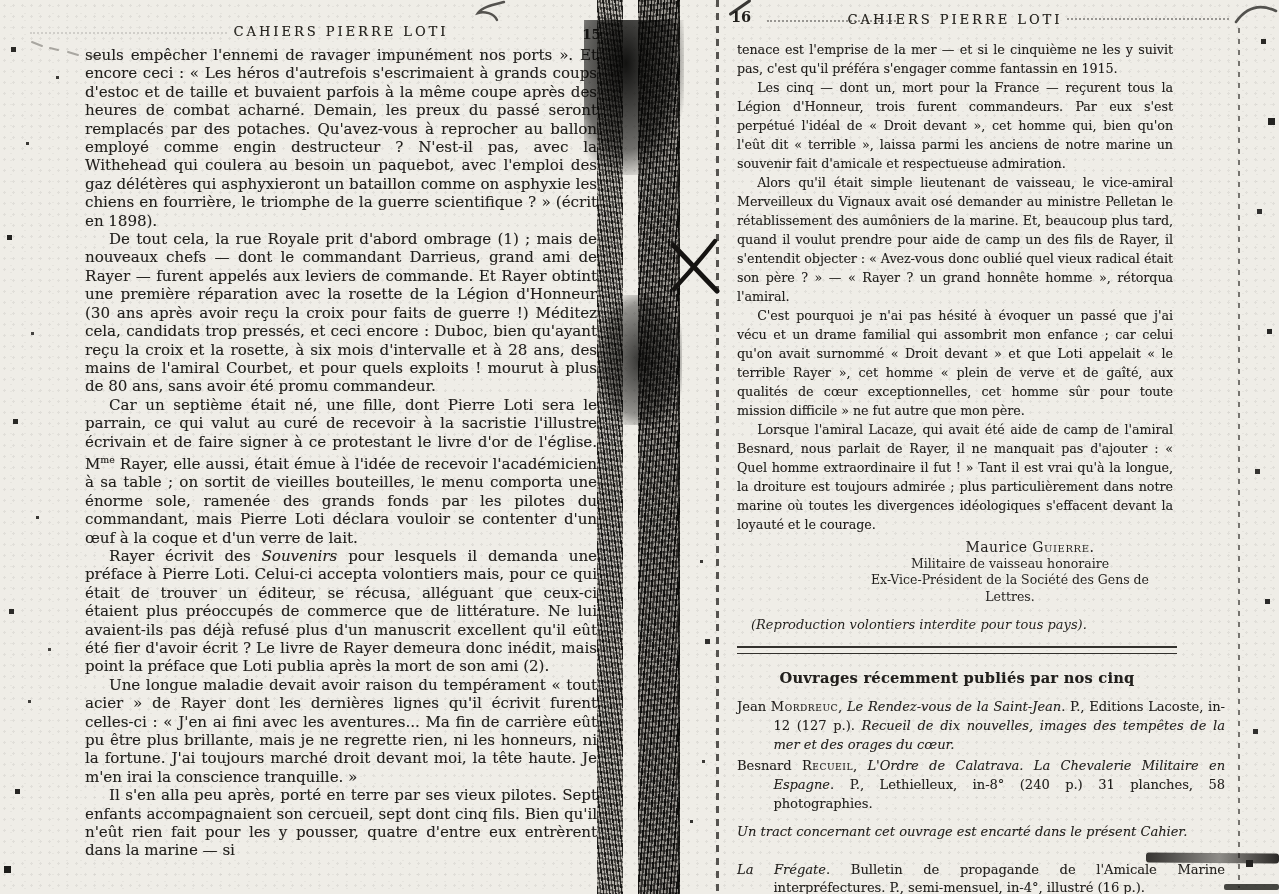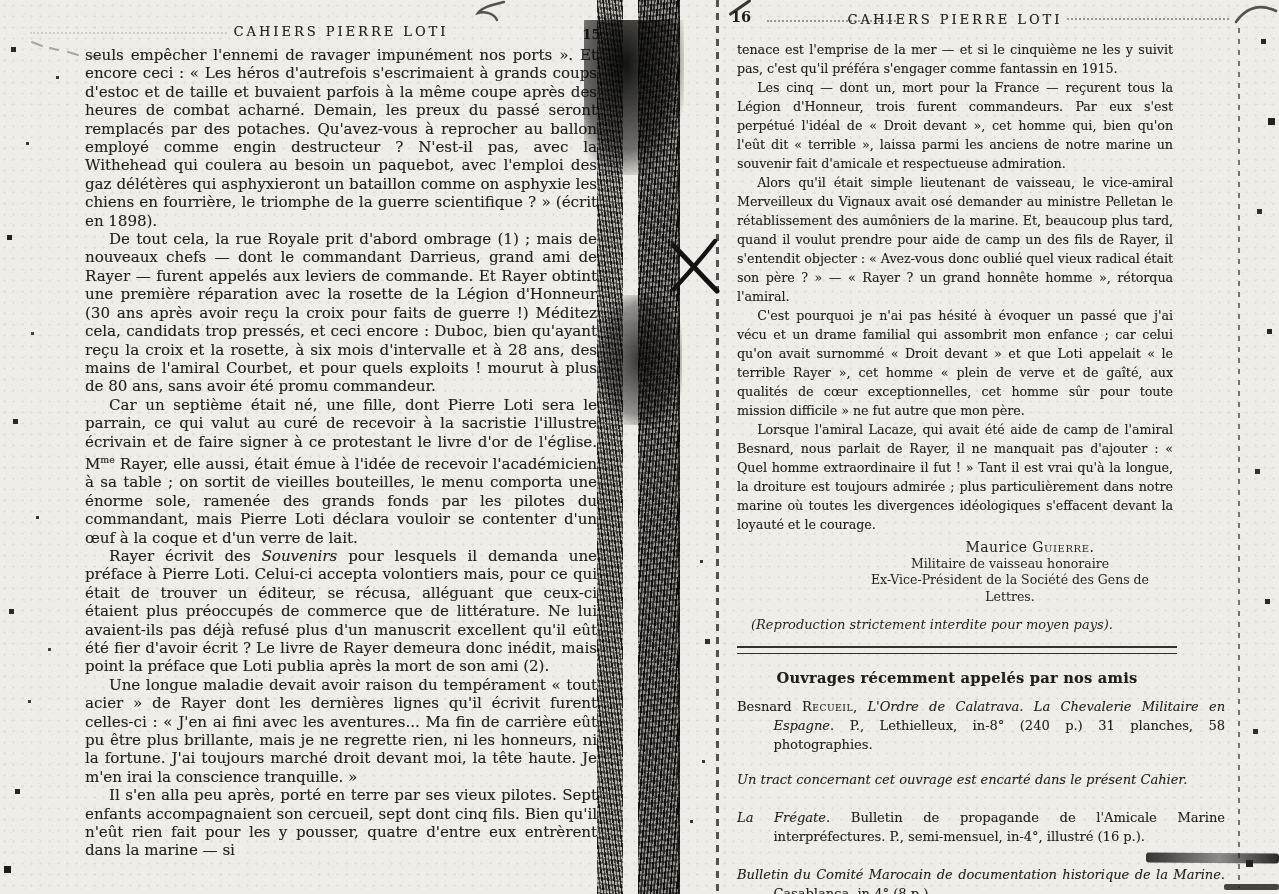--- a/index.html
+++ b/index.html
@@ -52,21 +52,21 @@
   .repro{font-style:italic; font-size:13px; margin:12px 0 0 14px;}
 
   
   .double-rule{height:5px; border-top:2.5px solid #24221e; border-bottom:1.3px solid #24221e; opacity:.92;}
   .rule-1{width:440px; margin-top:14px;}
   .section-heading{width:440px; text-align:center; font-weight:bold; font-size:14.5px;
     margin:15px 0 12px 0; letter-spacing:.3px; text-shadow:.3px .3px 0 rgba(40,38,35,.4);}
   .biblio{width:488px; font-size:13px; line-height:18.8px;}
   .biblio p{margin:0 0 3px 0; text-align:justify; padding-left:2.8em; text-indent:-2.8em;
     text-shadow:.3px .3px 0 rgba(40,38,35,.3);}
-  .biblio p.flush{padding-left:0; text-indent:0; margin-top:17px;}
+  .biblio p.flush{padding-left:0; text-indent:0; margin-top:9px;}
   .biblio p.spaced{margin-top:19px;}
 
   
   .gutter-band{position:absolute; top:0; height:894px;}
   .band-1{left:597px; width:26px;
     background-color:rgba(70,66,60,.30);
     background-image:
       repeating-linear-gradient(83deg, rgba(10,9,7,.85) 0 1.5px, rgba(130,124,116,.2) 1.5px 3.2px, rgba(25,23,20,.7) 3.2px 4.6px, rgba(150,145,138,.15) 4.6px 6px),
       repeating-linear-gradient(9deg, rgba(0,0,0,.45) 0 2px, transparent 2px 5px);}
   .band-2{left:638px; width:40px;
@@ -134,25 +134,26 @@
       <p>Les cinq — dont un, mort pour la France — reçurent tous la Légion d'Honneur, trois furent commandeurs. Par eux s'est perpétué l'idéal de « Droit devant », cet homme qui, bien qu'on l'eût dit « terrible », laissa parmi les anciens de notre marine un souvenir fait d'amicale et respectueuse admiration.</p>
       <p>Alors qu'il était simple lieutenant de vaisseau, le vice-amiral Merveilleux du Vignaux avait osé demander au ministre Pelletan le rétablissement des aumôniers de la marine. Et, beaucoup plus tard, quand il voulut prendre pour aide de camp un des fils de Rayer, il s'entendit objecter : « Avez-vous donc oublié quel vieux radical était son père ? » — « Rayer ? un grand honnête homme », rétorqua l'amiral.</p>
       <p>C'est pourquoi je n'ai pas hésité à évoquer un passé que j'ai vécu et un drame familial qui assombrit mon enfance ; car celui qu'on avait surnommé « Droit devant » et que Loti appelait « le terrible Rayer », cet homme « plein de verve et de gaîté, aux qualités de cœur exceptionnelles, cet homme sûr pour toute mission difficile » ne fut autre que mon père.</p>
       <p>Lorsque l'amiral Lacaze, qui avait été aide de camp de l'amiral Besnard, nous parlait de Rayer, il ne manquait pas d'ajouter : « Quel homme extraordinaire il fut ! » Tant il est vrai qu'à la longue, la droiture est toujours admirée ; plus particulièrement dans notre marine où toutes les divergences idéologiques s'effacent devant la loyauté et le courage.</p>
     </div>
     <div class="signature">
       <div class="sig-name"><span>Maurice </span><span class="sc">Guierre</span><span>.</span></div>
       <div class="sig-line">Militaire de vaisseau honoraire</div>
       <div class="sig-line">Ex-Vice-Président de la Société des Gens de Lettres.</div>
     </div>
-    <div class="repro">(Reproduction strictement interdite pour moyen pays).</div>
+    <div class="repro">(Reproduction volontiers interdite pour tous pays).</div>
 
     <div class="double-rule rule-1"></div>
-    <div class="section-heading">Ouvrages récemment appelés par nos amis</div>
+    <div class="section-heading">Ouvrages récemment publiés par nos cinq</div>
     <div class="biblio">
+      <p><span>Jean </span><span class="sc">Mordreuc</span><span>, </span><span class="it">Le Rendez-vous de la Saint-Jean</span><span>. P., Editions Lacoste, in-12 (127 p.). </span><span class="it">Recueil de dix nouvelles, images des tempêtes de la mer et des orages du cœur.</span></p>
       <p><span>Besnard </span><span class="sc">Recueil</span><span>, </span><span class="it">L'Ordre de Calatrava. La Chevalerie Militaire en Espagne</span><span>. P., Lethielleux, in-8° (240 p.) 31 planches, 58 photographies.</span></p>
       <p class="flush"><span class="it">Un tract concernant cet ouvrage est encarté dans le présent Cahier.</span></p>
       <p class="spaced"><span class="it">La Frégate</span><span>. Bulletin de propagande de l'Amicale Marine interpréfectures. P., semi-mensuel, in-4°, illustré (16 p.).</span></p>
       <p class="spaced"><span class="it">Bulletin du Comité Marocain de documentation historique de la Marine</span><span>. Casablanca, in-4° (8 p.).</span></p>
     </div>
 
   </div>
 
   <div class="gutter-band band-1"></div>
   <div class="gutter-band band-2"></div>

